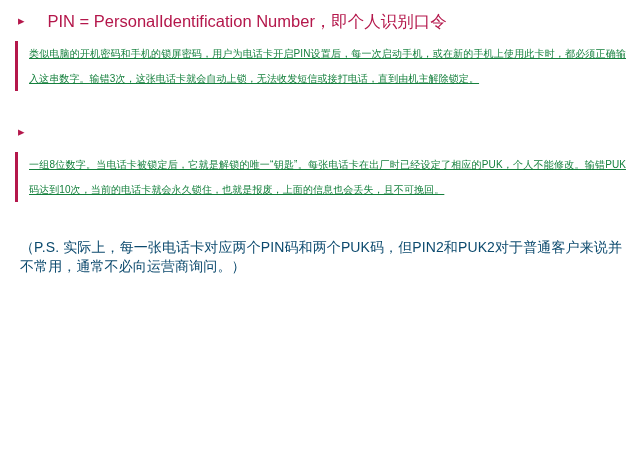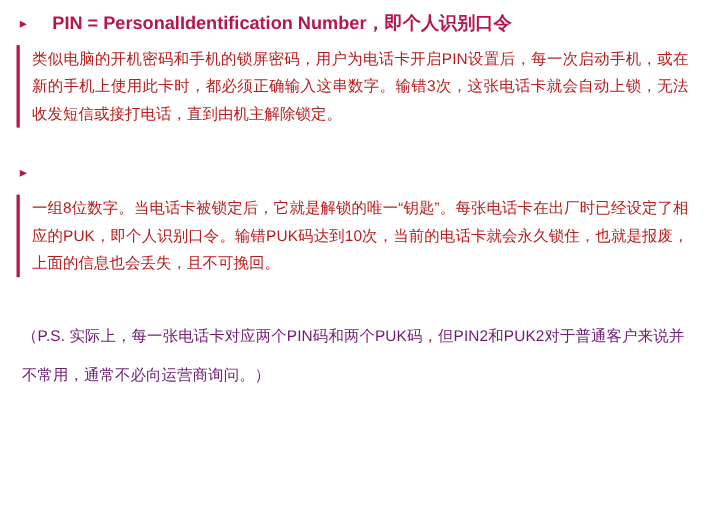--- a/index.html
+++ b/index.html
@@ -32,54 +32,55 @@
     color: #b4174b;
     font-size: 13px;
     line-height: 22px;
     margin-right: 7px;
     margin-left: 4px;
     flex: none;
   }
   .heading-text {
     color: #b4174b;
     font-size: 16.5px;
-    font-weight: bold;
+    font-weight: normal;
     line-height: 22px;
     letter-spacing: 0px;
     padding-left: 16px;
   }
   .body-block {
     display: flex;
     align-items: stretch;
   }
   .rule {
     width: 3px;
     background: #b4174b;
     flex: none;
     margin-right: 11px;
     margin-left: 1px;
   }
   .body-text {
-    color: #b91c1c;
-    font-size: 14px;
+    color: #15803d;
+    font-size: 10px;
     line-height: 25px;
     text-align: justify;
     letter-spacing: 0.1px;
     flex: 1;
+    text-decoration: underline;
   }
   .spacer-1 { height: 24px; }
   .spacer-2 { height: 30px; }
   .ps-block {
     padding-left: 6px;
     padding-right: 4px;
   }
   .ps-text {
-    color: #701a75;
+    color: #0c4a6e;
     font-size: 14px;
-    line-height: 35px;
+    line-height: 19px;
     text-align: justify;
     letter-spacing: 0.1px;
   }
 </style>
 </head>
 <body>
 
 <div class="page">
 
   <div class="section">
@@ -94,21 +95,21 @@
   </div>
 
   <div class="spacer-1"></div>
 
   <div class="section">
     <div class="heading-row">
       <span class="bullet">▸</span>
     </div>
     <div class="body-block">
       <div class="rule"></div>
-      <div class="body-text">一组8位数字。当电话卡被锁定后，它就是解锁的唯一“钥匙”。每张电话卡在出厂时已经设定了相应的PUK，即个人识别口令。输错PUK码达到10次，当前的电话卡就会永久锁住，也就是报废，上面的信息也会丢失，且不可挽回。</div>
+      <div class="body-text">一组8位数字。当电话卡被锁定后，它就是解锁的唯一“钥匙”。每张电话卡在出厂时已经设定了相应的PUK，个人不能修改。输错PUK码达到10次，当前的电话卡就会永久锁住，也就是报废，上面的信息也会丢失，且不可挽回。</div>
     </div>
   </div>
 
   <div class="spacer-2"></div>
 
   <div class="ps-block">
     <div class="ps-text">（P.S. 实际上，每一张电话卡对应两个PIN码和两个PUK码，但PIN2和PUK2对于普通客户来说并不常用，通常不必向运营商询问。）</div>
   </div>
 
 </div>

